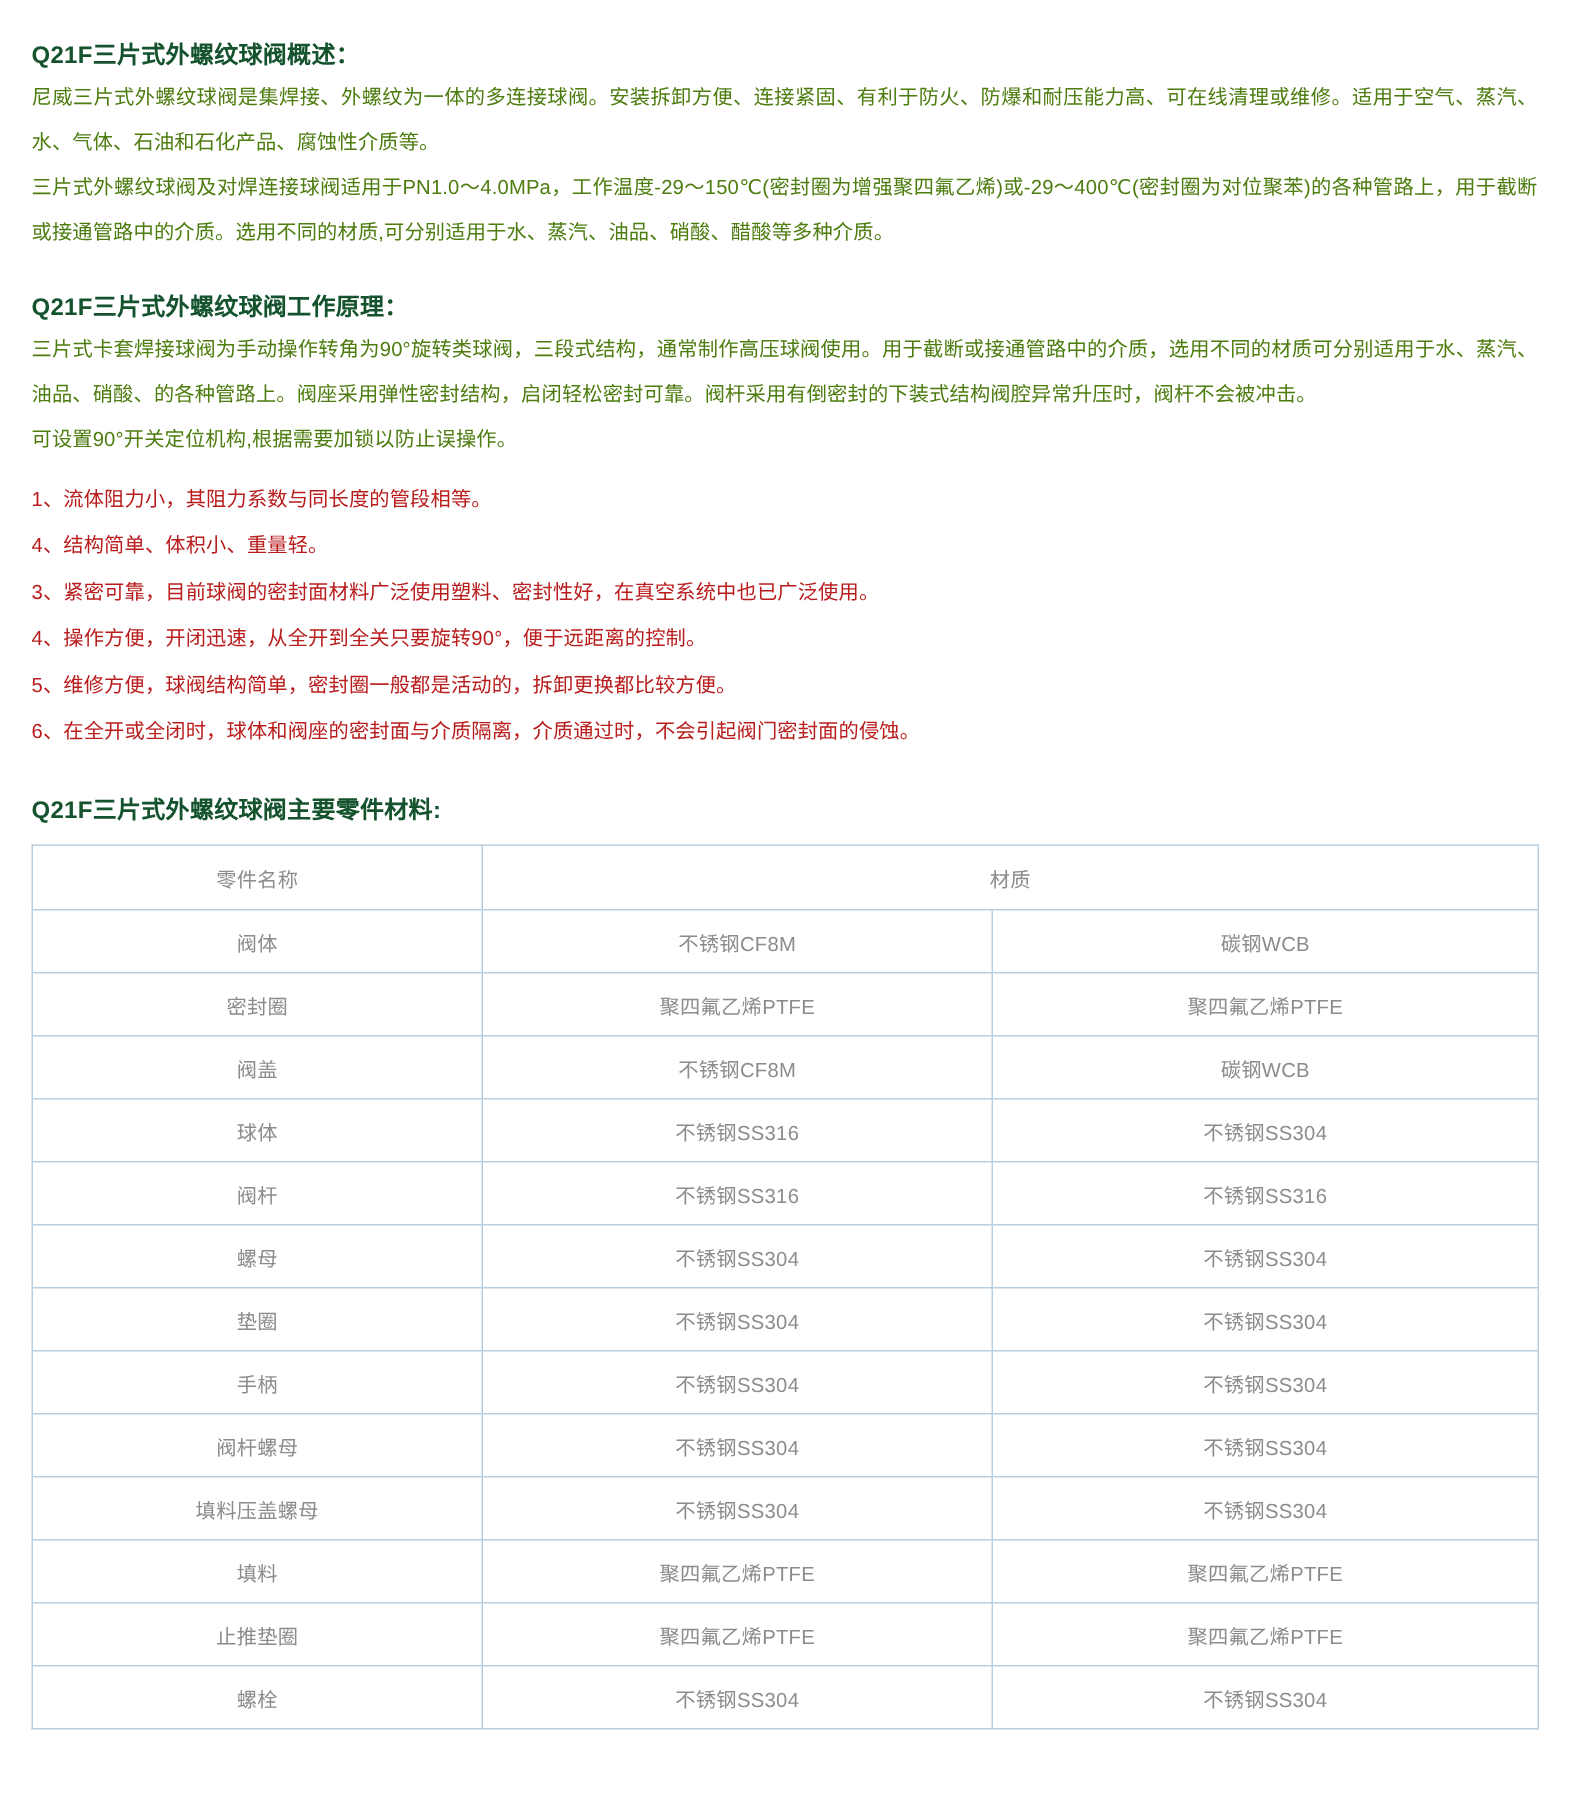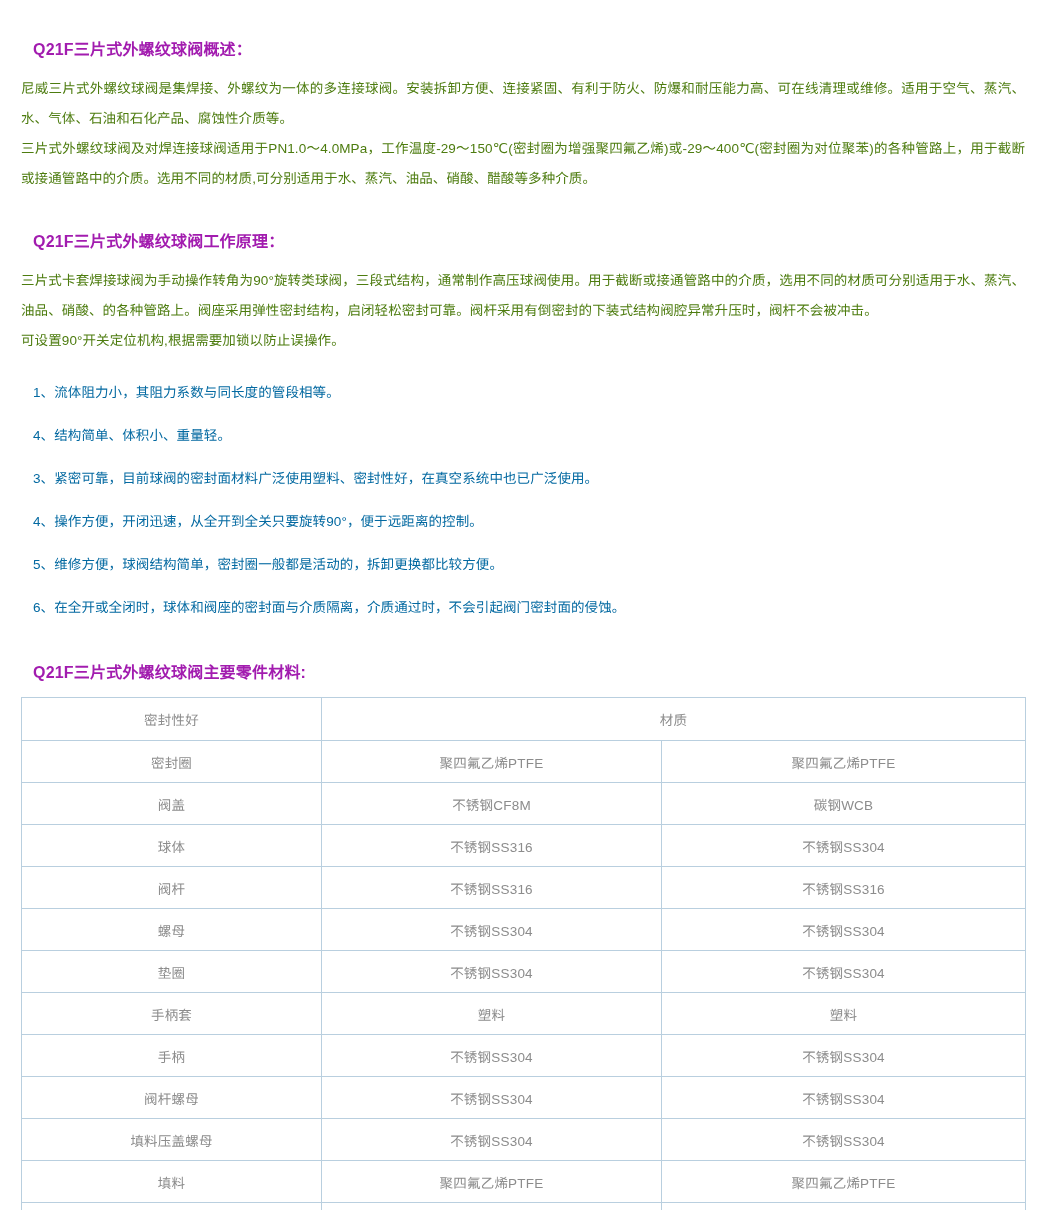--- a/index.html
+++ b/index.html
@@ -16,23 +16,23 @@
     -webkit-font-smoothing: antialiased;
   }
   .page {
     width: 1046px;
     box-sizing: border-box;
     padding: 0 21px;
   }
   .section-heading {
     font-size: 16px;
     font-weight: bold;
-    color: #a21caf;
+    color: #14532d;
     line-height: 1.5;
-    margin: 12px;
+    margin: 0;
     padding: 0;
     letter-spacing: 0.2px;
   }
   .heading-overview   { padding-top: 26px; }
   .heading-principle  { padding-top: 24px; }
   .heading-features   { padding-top: 25px; }
   .heading-materials  { padding-top: 26px; }
 
   p.body-text {
     font-size: 13.5px;
@@ -47,23 +47,23 @@
   .para-gap-1 { padding-top: 10px; }
   .para-gap-2 { padding-top: 7px; }
 
   ul.feature-list {
     list-style: none;
     margin: 0;
     padding: 9px 0 0 0;
   }
   ul.feature-list li {
     font-size: 13.5px;
-    color: #0369a1;
+    color: #b91c1c;
     line-height: 31px;
-    margin: 12px;
+    margin: 0;
     padding: 0;
     letter-spacing: 0.1px;
   }
 
   table.materials-table {
     border-collapse: collapse;
     width: 1004px;
     margin-top: 10px;
     table-layout: fixed;
     background: #ffffff;
@@ -116,25 +116,30 @@
   <h2 class="section-heading heading-materials">Q21F三片式外螺纹球阀主要零件材料:</h2>
 
   <table class="materials-table">
     <colgroup>
       <col class="col-name">
       <col class="col-mat-a">
       <col class="col-mat-b">
     </colgroup>
     <thead>
       <tr>
-        <th>密封性好</th>
+        <th>零件名称</th>
         <th colspan="2">材质</th>
       </tr>
     </thead>
     <tbody>
+      <tr>
+        <td>阀体</td>
+        <td>不锈钢CF8M</td>
+        <td>碳钢WCB</td>
+      </tr>
       <tr>
         <td>密封圈</td>
         <td>聚四氟乙烯PTFE</td>
         <td>聚四氟乙烯PTFE</td>
       </tr>
       <tr>
         <td>阀盖</td>
         <td>不锈钢CF8M</td>
         <td>碳钢WCB</td>
       </tr>
@@ -152,25 +157,20 @@
         <td>螺母</td>
         <td>不锈钢SS304</td>
         <td>不锈钢SS304</td>
       </tr>
       <tr>
         <td>垫圈</td>
         <td>不锈钢SS304</td>
         <td>不锈钢SS304</td>
       </tr>
       <tr>
-        <td>手柄套</td>
-        <td>塑料</td>
-        <td>塑料</td>
-      </tr>
-      <tr>
         <td>手柄</td>
         <td>不锈钢SS304</td>
         <td>不锈钢SS304</td>
       </tr>
       <tr>
         <td>阀杆螺母</td>
         <td>不锈钢SS304</td>
         <td>不锈钢SS304</td>
       </tr>
       <tr>

